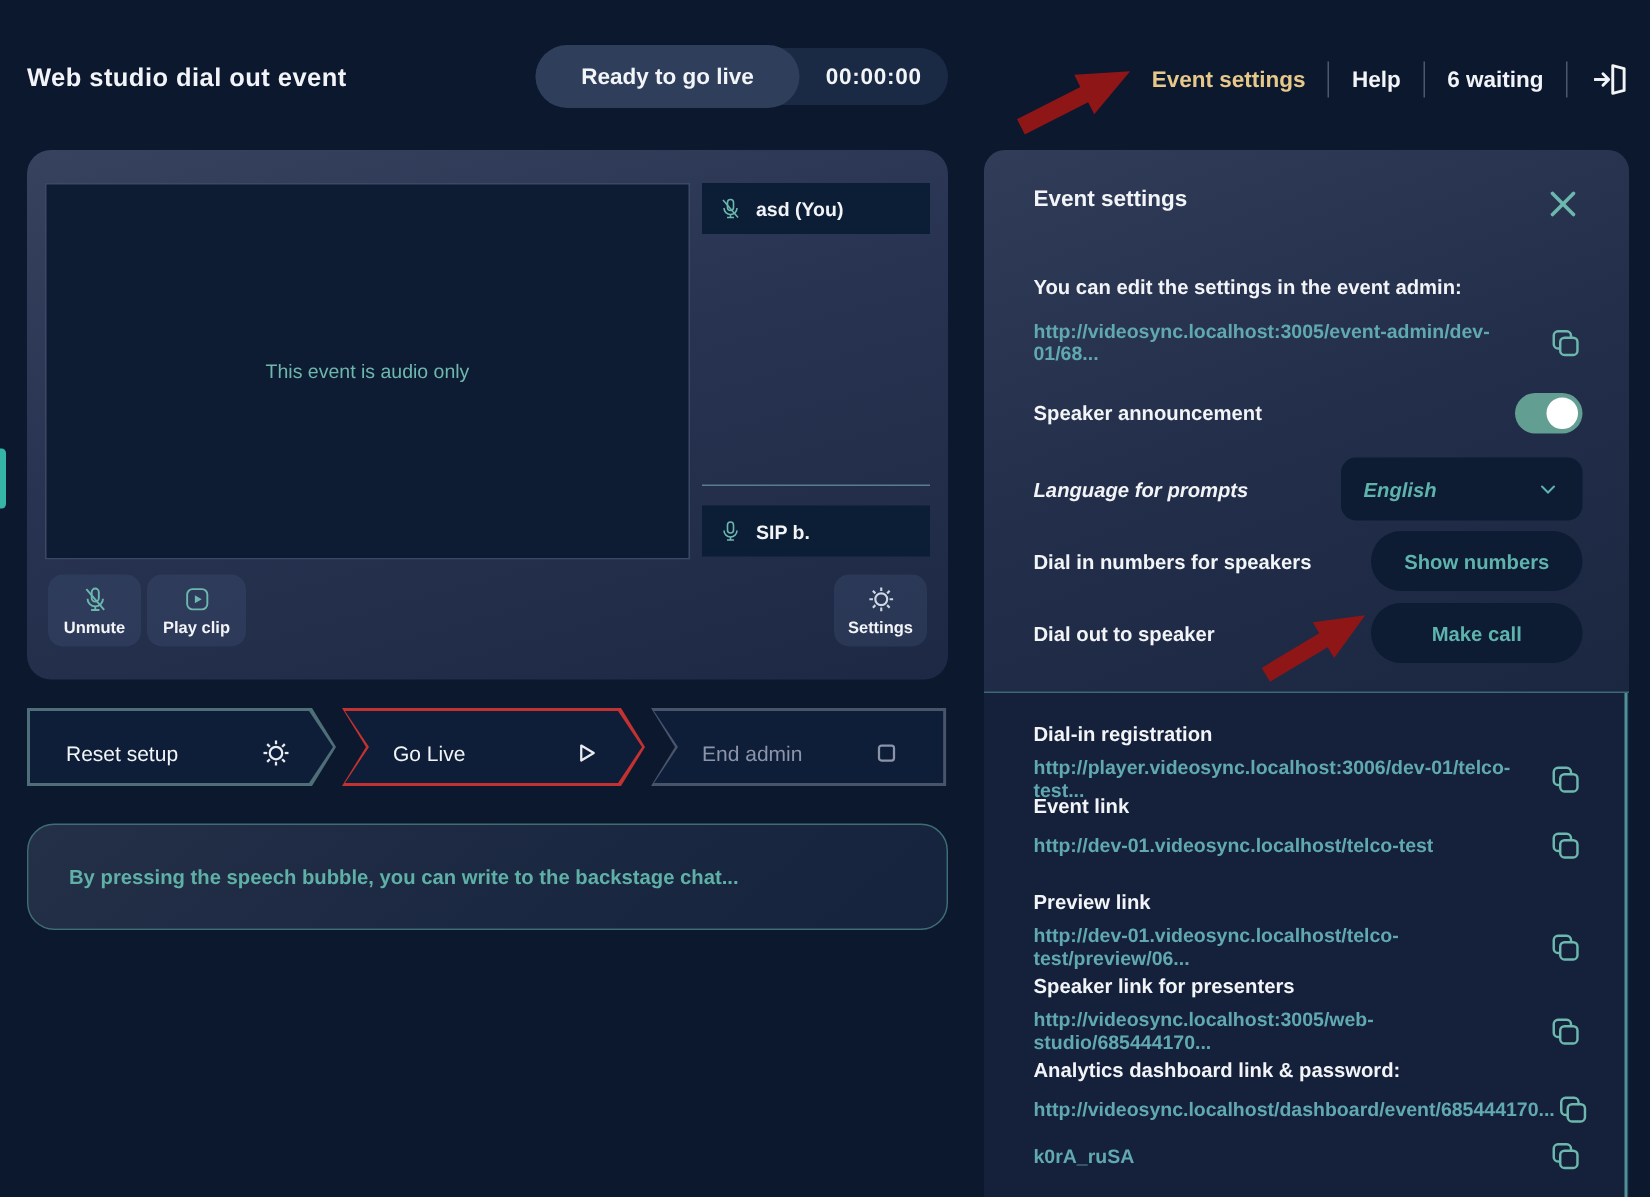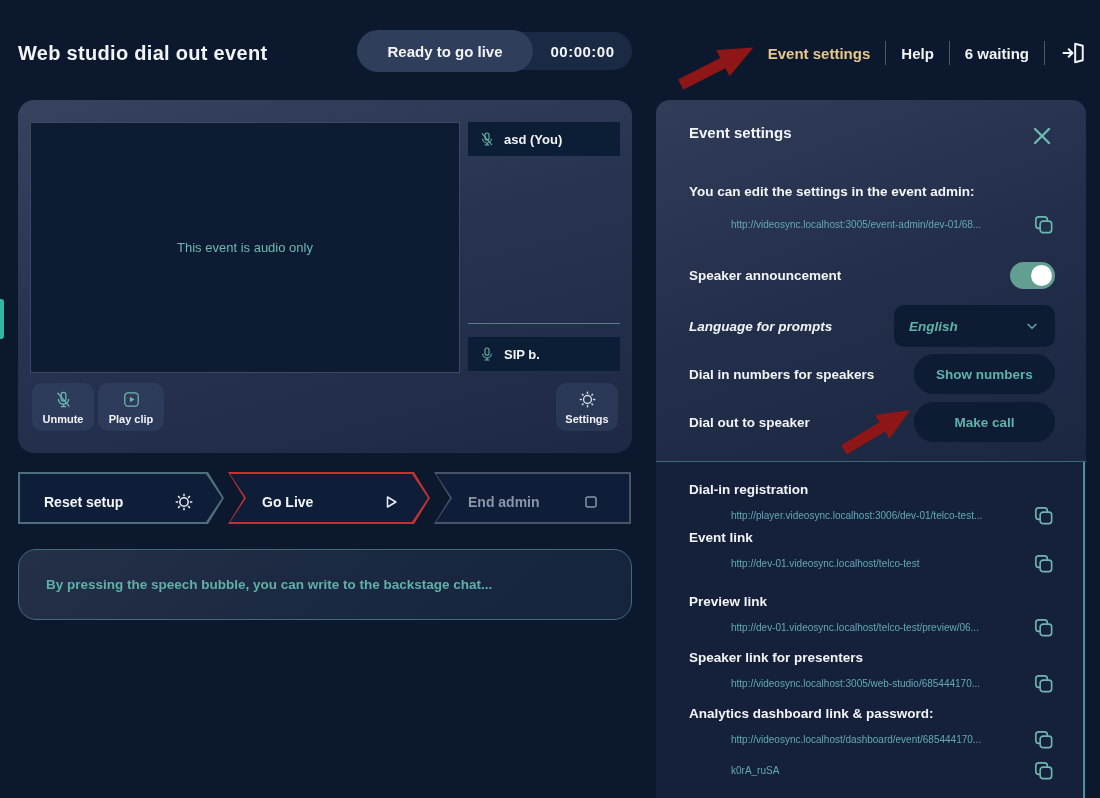--- a/index.html
+++ b/index.html
@@ -5,21 +5,21 @@
   * { box-sizing: border-box; }
   html,body { margin:0; padding:0; }
   body {
     width:1100px; height:798px; position:relative; overflow:hidden;
     background:#0c182e; color:#f2f4f7;
     font-family:"Liberation Sans","DejaVu Sans",sans-serif;
   }
   svg { display:block; }
 
   
-  .page-title { position:absolute; left:18px; top:42px; font-size:20px; font-weight:700; letter-spacing:.3px; }
+  .page-title { position:absolute; left:18px; top:42px; font-size:17px; font-weight:700; letter-spacing:.3px; }
   .status-pill { position:absolute; left:357px; top:32px; width:275px; height:38px;
     background:#1b2a44; border-radius:21px; display:flex; align-items:center; }
   .status-state { width:176px; height:42px; background:#2e3e5b; border-radius:21px;
     display:flex; align-items:center; justify-content:center; font-weight:700; font-size:15px; }
   .status-timer { flex:1; text-align:center; font-weight:700; font-size:15px; letter-spacing:.5px; }
 
   .top-nav { position:absolute; top:36px; right:14px; height:34px; display:flex; align-items:center; gap:15px; }
   .nav-link { font-size:15px; font-weight:700; cursor:default; }
   .nav-gold { color:#e7c88b; }
   .nav-sep { width:1px; height:24px; background:#4d586f; }
@@ -51,21 +51,21 @@
 
   
   .chev { position:absolute; top:472px; height:52px; }
   .chev .bor, .chev .fill { position:absolute; }
   .chev .bor { inset:0; }
   .chev .fill { inset:2px; background:#0f1e38; }
   .shape-point { clip-path:polygon(0% 0%, calc(100% - 16px) 0%, 100% 50%, calc(100% - 16px) 100%, 0% 100%); }
   .shape-both  { clip-path:polygon(0% 0%, calc(100% - 16px) 0%, 100% 50%, calc(100% - 16px) 100%, 0% 100%, 16px 50%); }
   .shape-notch { clip-path:polygon(0% 0%, 100% 0%, 100% 100%, 0% 100%, 16px 50%); }
   .chev .content { position:absolute; inset:0; display:flex; align-items:center;
-    justify-content:space-between; padding:8px 30px 0 26px; font-size:14px; font-weight:700; }
+    justify-content:space-between; padding:8px 30px 0 26px; font-size:14px; font-weight:400; }
   .chev .c-icon { width:20px; height:20px; }
   .reset-chev { left:18px; width:206px; }
   .reset-chev .bor { background:#4e6e78; }
   .go-chev { left:228px; width:202px; }
   .go-chev .bor { background:#c23230; }
   .go-chev .content { padding-left:34px; }
   .end-chev { left:434px; width:197px; }
   .end-chev .bor { background:#49536a; }
   .end-chev .content { color:#8b94a8; padding-left:34px; }
 
@@ -81,21 +81,21 @@
   
   .settings-panel { position:absolute; left:656px; top:100px; width:430px; height:698px;
     border-radius:14px 14px 0 0; background:#15213b; overflow:hidden; z-index:5; }
   .panel-top { position:absolute; left:0; top:0; width:430px; height:362px; --cfill:#233049;
     background:linear-gradient(160deg,#303c58 0%,#232f4a 50%,#1b2741 100%);
     border-bottom:1px solid #3c6a74; }
   .panel-title { position:absolute; left:33px; top:24px; font-size:15px; font-weight:700; }
   .close-btn { position:absolute; right:32px; top:24px; width:24px; height:24px; color:#6cb8ae; cursor:pointer; }
   .panel-hint { position:absolute; left:33px; top:84px; font-size:13.5px; font-weight:600; }
   .admin-row { position:absolute; left:33px; top:113px; width:366px; display:flex; align-items:center; justify-content:space-between; }
-  .link-text { color:#61a9b0; font-size:10px; font-weight:400;margin-left:42px; }
+  .link-text { color:#61a9b0; font-size:13px; font-weight:700; }
   .copy-btn { width:23px; height:23px; color:#6cb8ae; cursor:pointer; flex:none; }
   .copy-front { fill:var(--cfill); }
 
   .set-row { position:absolute; left:33px; width:366px; display:flex; align-items:center; justify-content:space-between; }
   .set-label { font-size:13.5px; font-weight:600; }
   .row-speaker { top:160px; height:30px; }
   .toggle { width:45px; height:27px; border-radius:14px; background:#3a4a60; position:relative; cursor:pointer; }
   .toggle.on { background:#639e93; }
   .toggle .knob { position:absolute; top:3px; left:3px; width:21px; height:21px; border-radius:50%; background:#ffffff; }
   .toggle.on .knob { left:auto; right:3px; }

